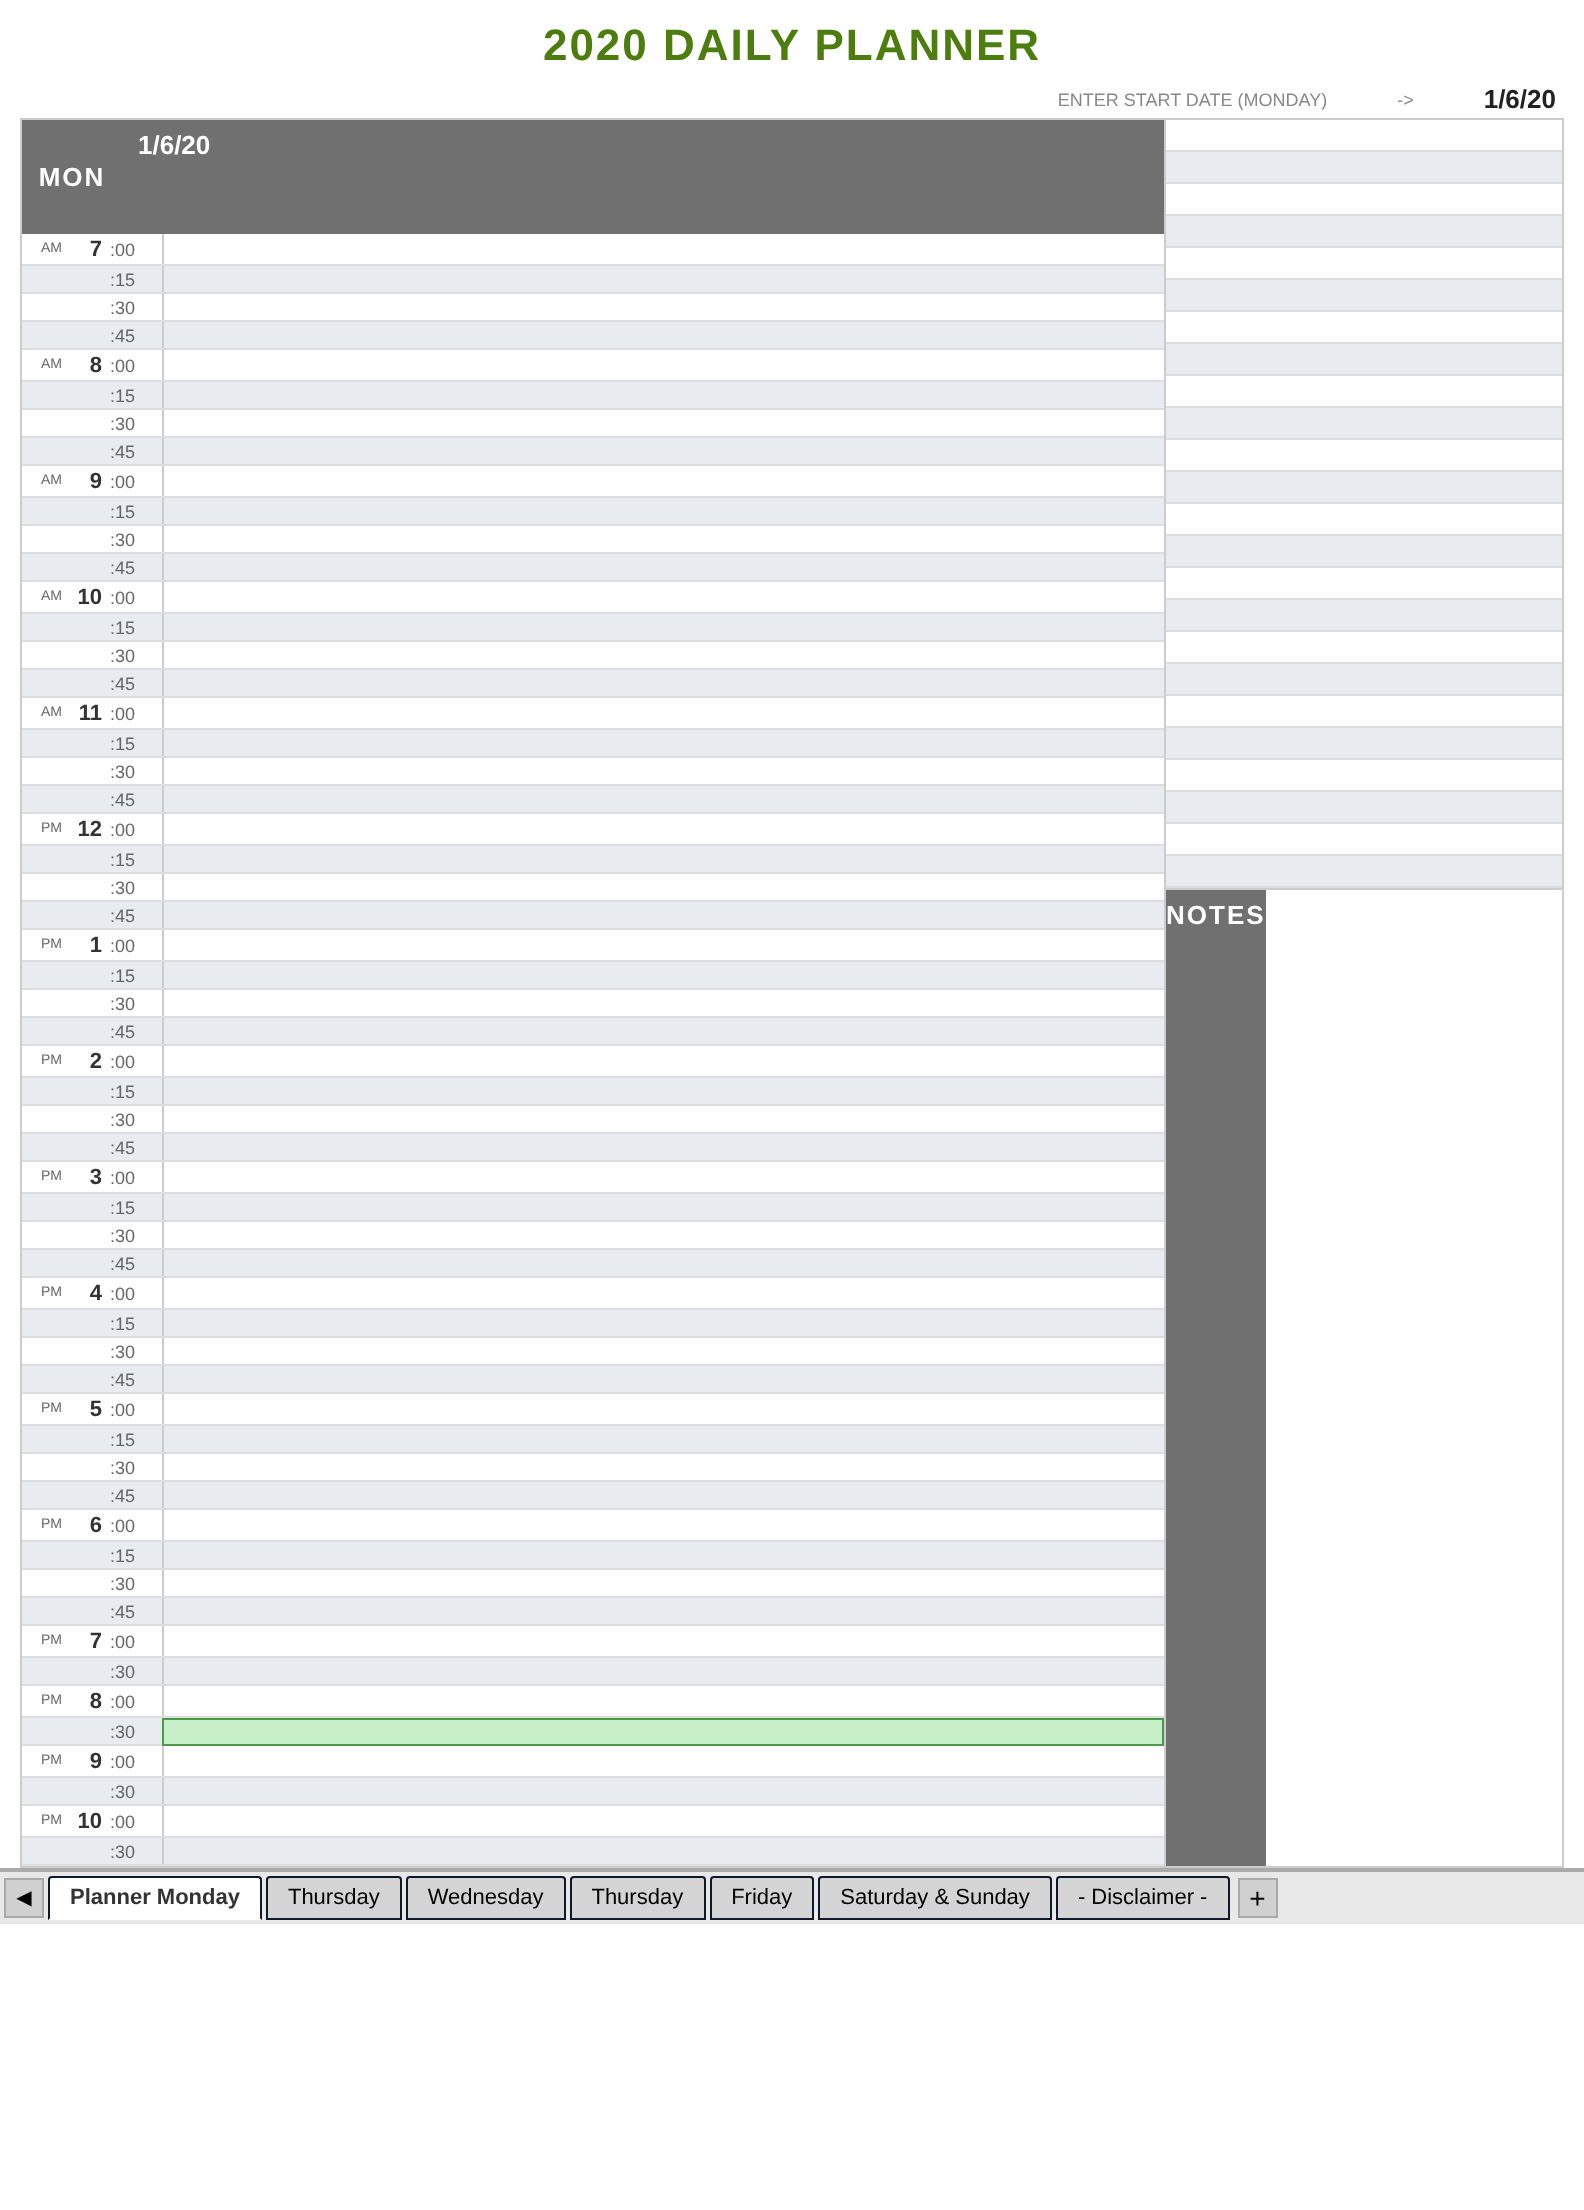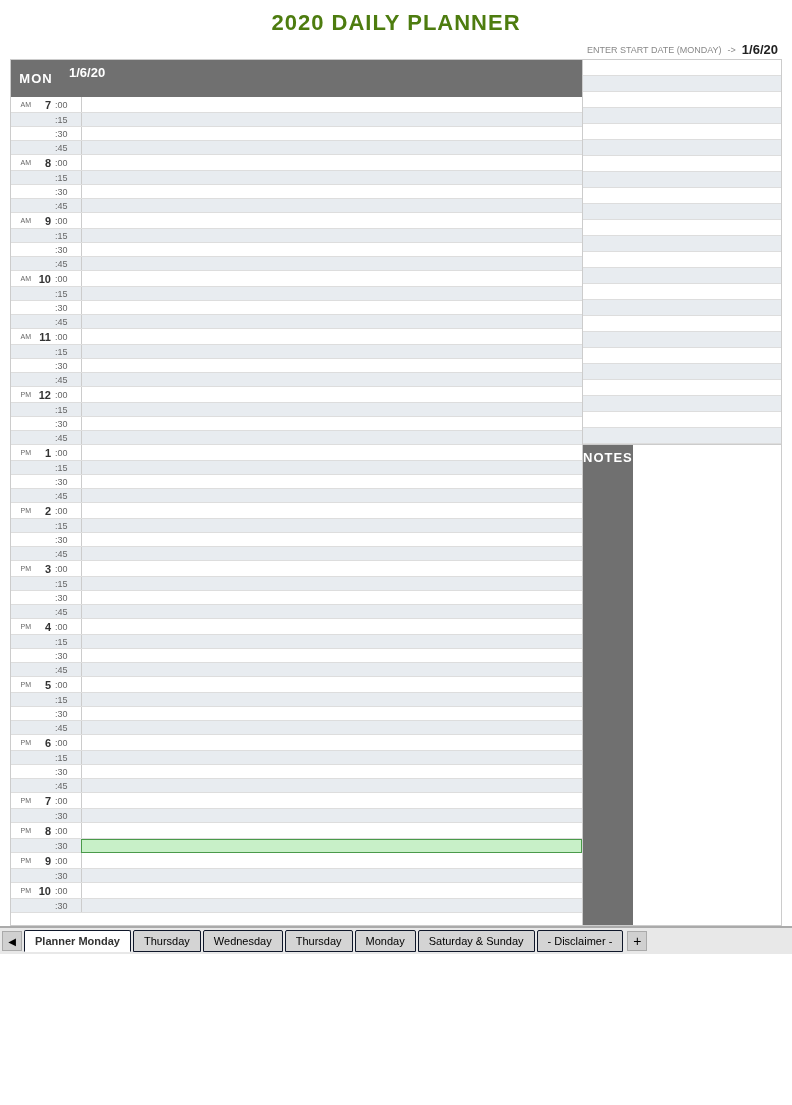--- a/index.html
+++ b/index.html
@@ -26,20 +26,21 @@
     }
 
     
     .start-date-row {
       display: flex;
       align-items: center;
       justify-content: flex-end;
       padding: 2px 14px 2px 0;
       font-size: 10px;
       color: #555;
+      gap: 29px;
     }
     .start-date-label {
       color: #888;
       font-size: 9px;
       margin-right: 6px;
       text-transform: uppercase;
     }
     .start-date-arrow {
       margin-right: 6px;
       color: #888;
@@ -87,21 +88,21 @@
     .schedule-header-row {
       display: flex;
       flex-direction: row;
     }
     .day-label-header {
       background: #707070;
       color: #fff;
       font-weight: bold;
       font-size: 13px;
       text-align: center;
-      padding: 11px 6px;
+      padding: 21px 6px;
       width: 50px;
       min-width: 50px;
       text-transform: uppercase;
       letter-spacing: 1px;
     }
     .date-label-header {
       background: #707070;
       color: #fff;
       font-weight: bold;
       font-size: 13px;
@@ -686,18 +687,18 @@
 
 </div>
 
 <div class="tab-bar">
   <div class="tab-nav-btn">◀</div>
   <div id="tab-container" style="display:flex;flex-direction:row;align-items:flex-end;">
       <div class="tab active">Planner Monday</div>
       <div class="tab">Thursday</div>
       <div class="tab">Wednesday</div>
       <div class="tab">Thursday</div>
-      <div class="tab">Monday</div>
+      <div class="tab">Friday</div>
       <div class="tab">Saturday &amp; Sunday</div>
       <div class="tab">- Disclaimer -</div>
     </div>
   <div class="tab-add-btn">+</div>
 </div>
 
 </body></html>

